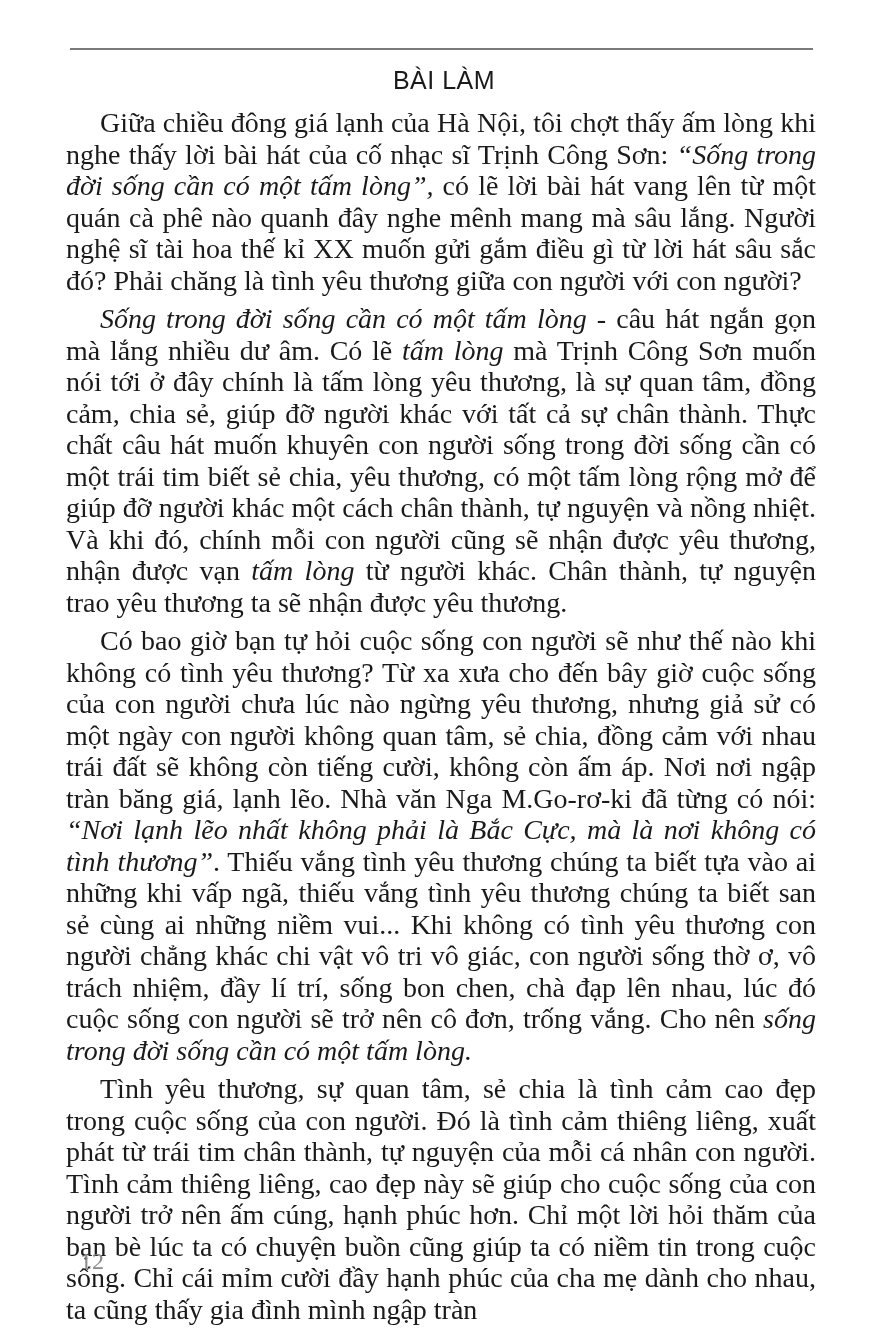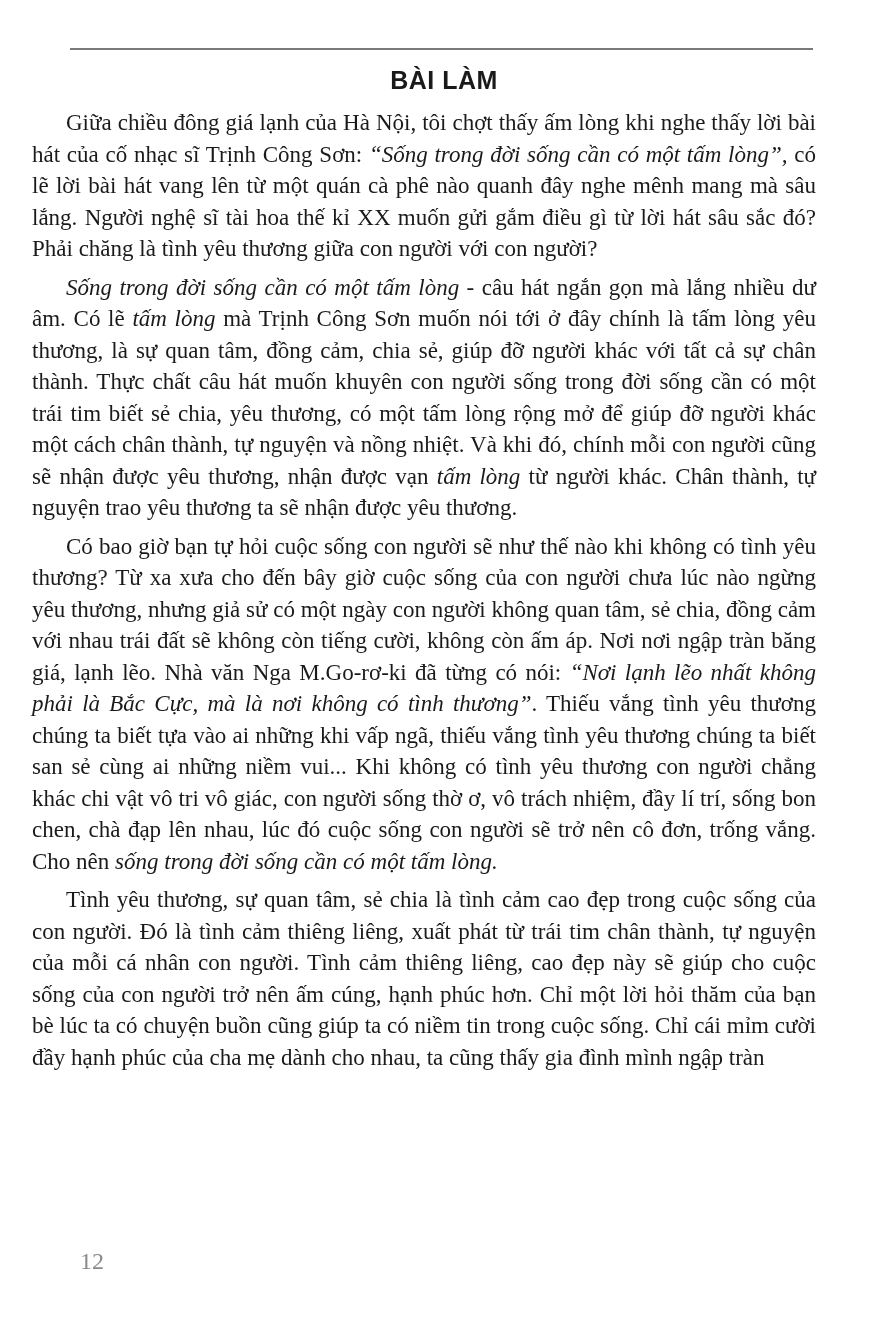--- a/index.html
+++ b/index.html
@@ -28,29 +28,29 @@
   .header-rule {
     height: 0;
     border: none;
     border-bottom: 2px solid var(--rule, #7a7a7a);
     margin: 7px 0 0 0;
   }
   .section-heading {
     margin: 16px 0 12px 0;
     text-align: center;
     font-family: "Liberation Sans", sans-serif;
-    font-weight: bold;
+    font-weight: normal;
     font-size: 25px;
     letter-spacing: 0.5px;
     color: var(--body-text, #1a1a1a);
   }
   .essay-body {
-    margin: 0 72px 0 32px;
+    margin: 0 72px 0 66px;
     text-align: justify;
-    font-size: 23px;
+    font-size: 28px;
     line-height: 31.5px;
     color: var(--body-text, #1a1a1a);
     font-family: Liberation Serif, serif;
   }
   .essay-body p {
     margin: 0 0 7px 0;
     text-indent: 34px;
   }
   .essay-body .seg-italic {
     font-style: italic;

